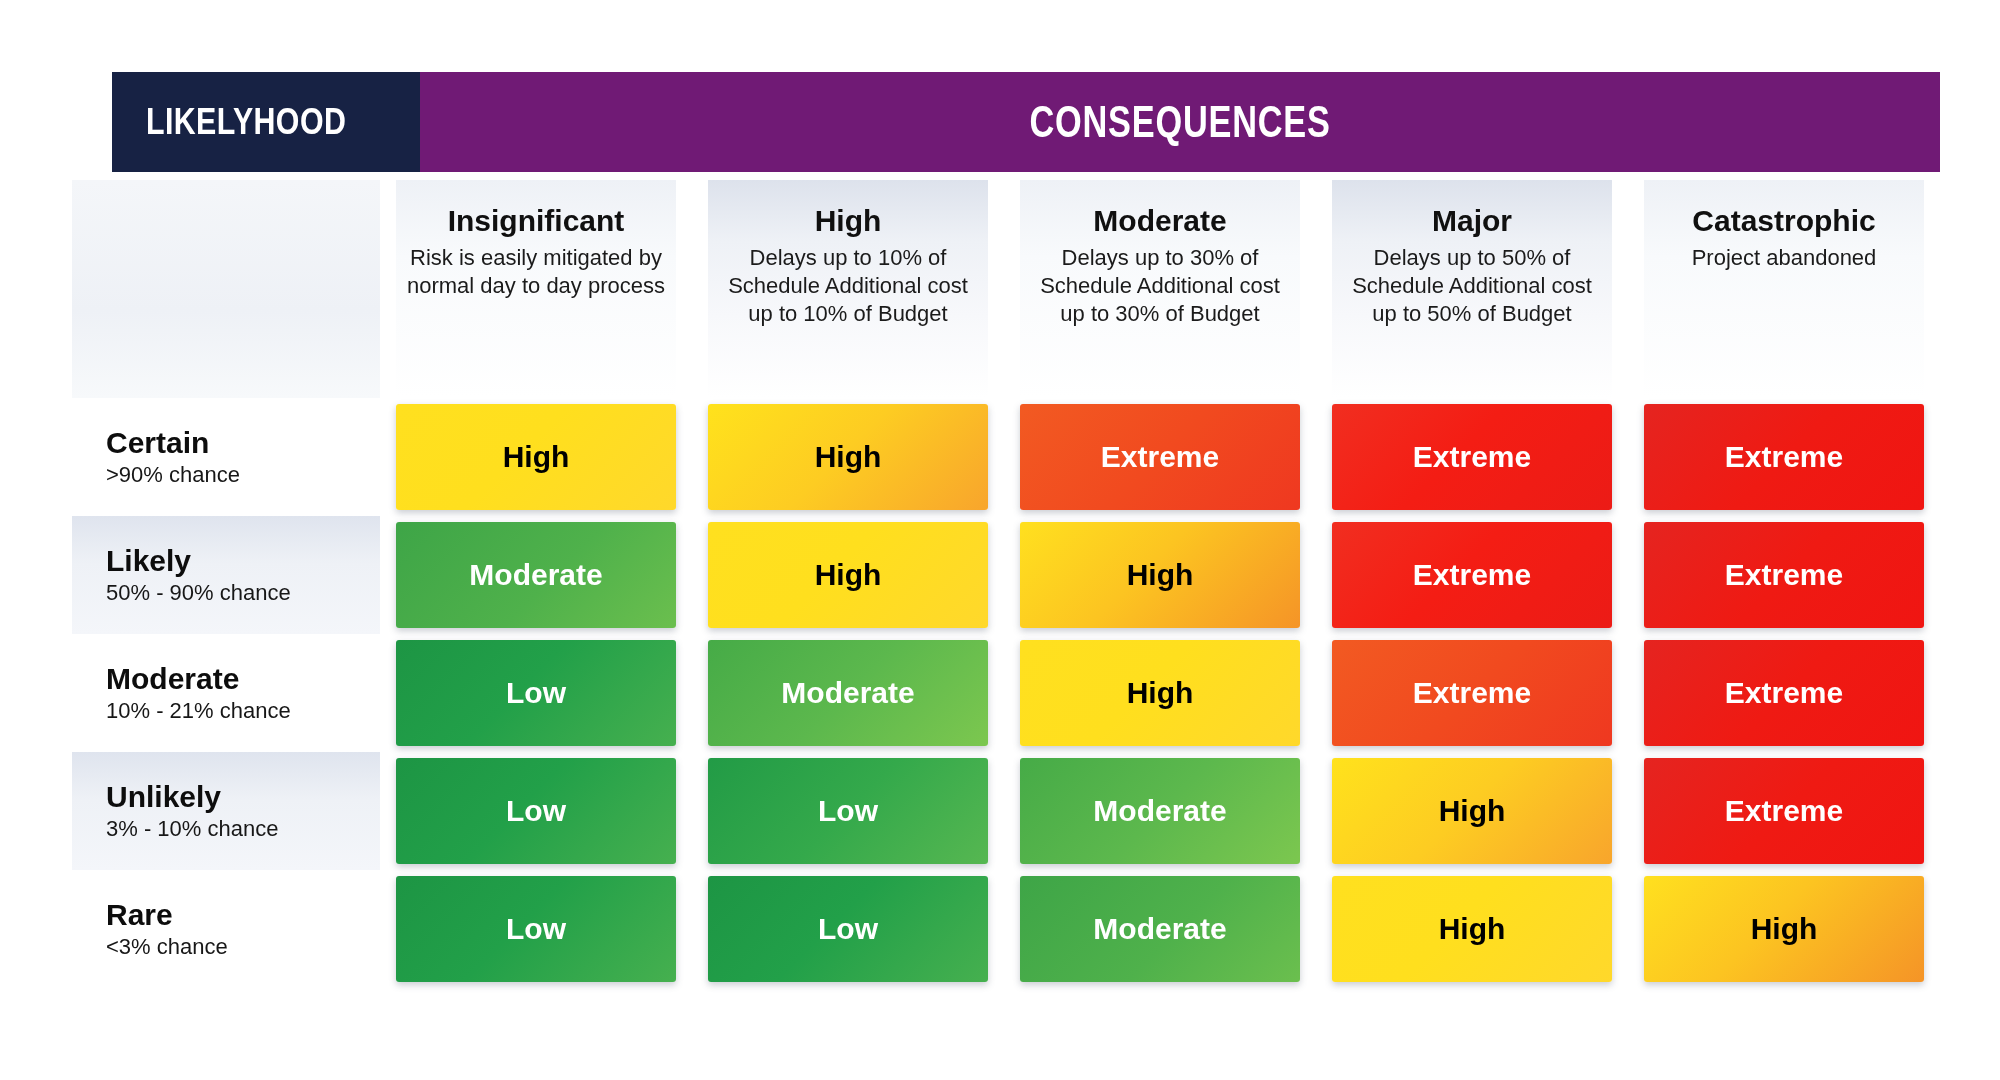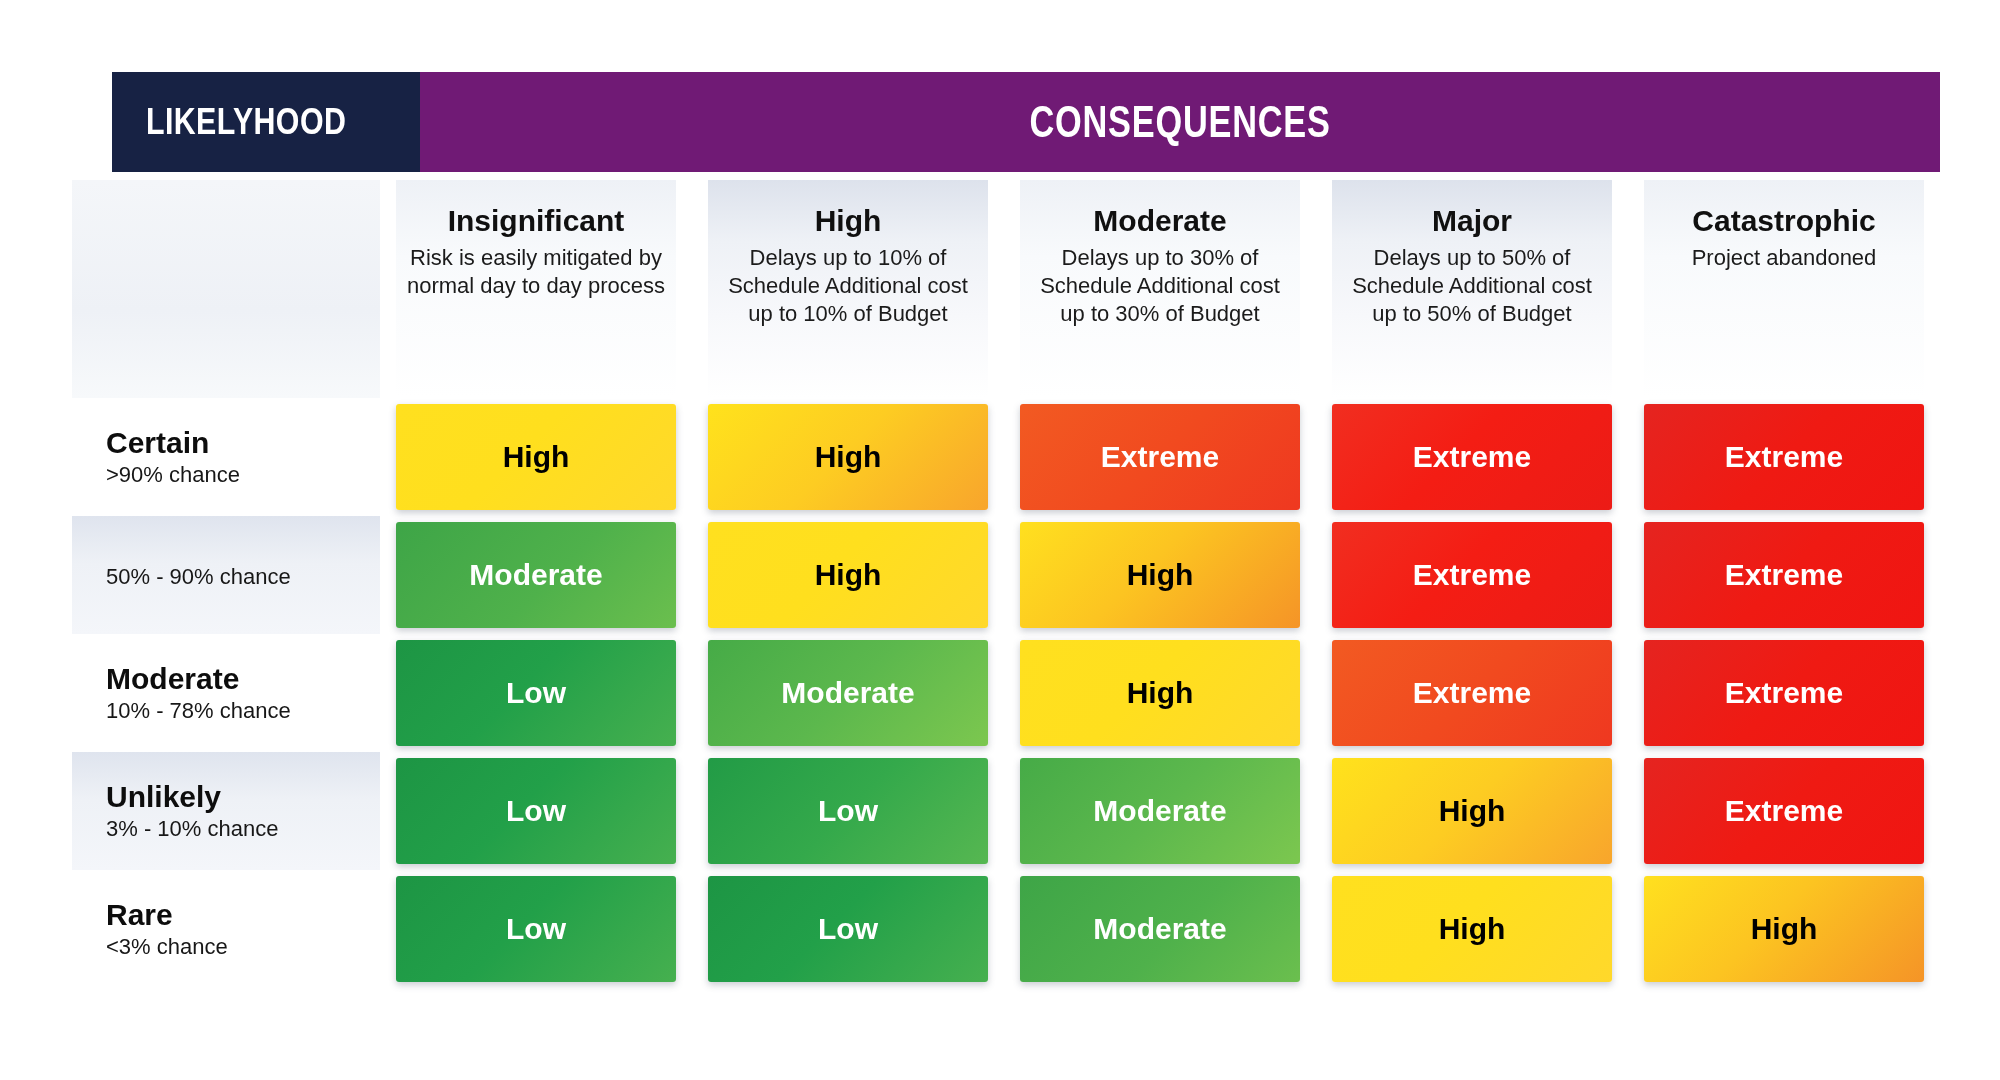--- a/index.html
+++ b/index.html
@@ -248,41 +248,42 @@
       <div class="risk-cell lvl-extreme-o light-text">Extreme</div>
     </div>
     <div class="cell-slot">
       <div class="risk-cell lvl-extreme-r light-text">Extreme</div>
     </div>
     <div class="cell-slot">
       <div class="risk-cell lvl-extreme-rr light-text">Extreme</div>
     </div>
 
     <div class="row-label band">
+      <div class="rl-title">Likely</div>
       <div class="rl-sub">50% - 90% chance</div>
     </div>
     <div class="cell-slot">
       <div class="risk-cell lvl-moderate-d light-text">Moderate</div>
     </div>
     <div class="cell-slot">
       <div class="risk-cell lvl-high-y dark-text">High</div>
     </div>
     <div class="cell-slot">
       <div class="risk-cell lvl-high-o dark-text">High</div>
     </div>
     <div class="cell-slot">
       <div class="risk-cell lvl-extreme-r light-text">Extreme</div>
     </div>
     <div class="cell-slot">
       <div class="risk-cell lvl-extreme-rr light-text">Extreme</div>
     </div>
 
     <div class="row-label white">
       <div class="rl-title">Moderate</div>
-      <div class="rl-sub">10% - 78% chance</div>
+      <div class="rl-sub">10% - 21% chance</div>
     </div>
     <div class="cell-slot">
       <div class="risk-cell lvl-low light-text">Low</div>
     </div>
     <div class="cell-slot">
       <div class="risk-cell lvl-moderate light-text">Moderate</div>
     </div>
     <div class="cell-slot">
       <div class="risk-cell lvl-high-y dark-text">High</div>
     </div>

